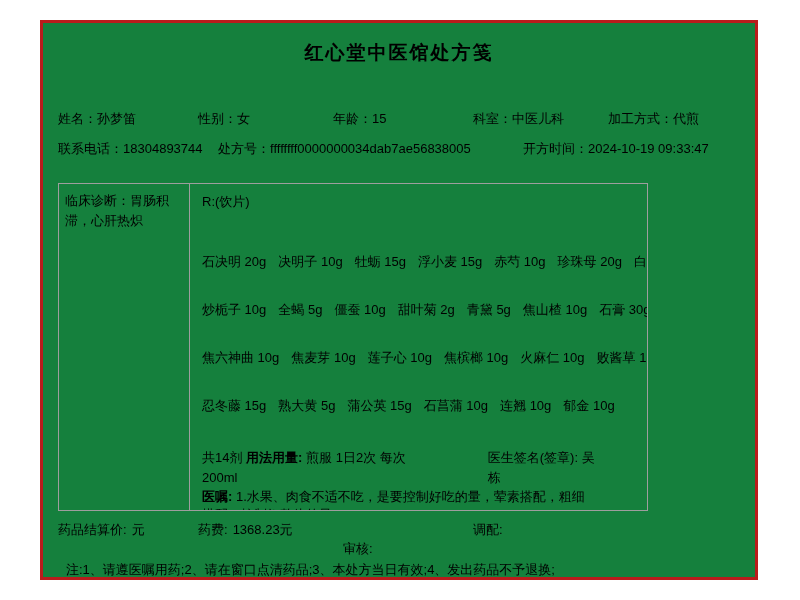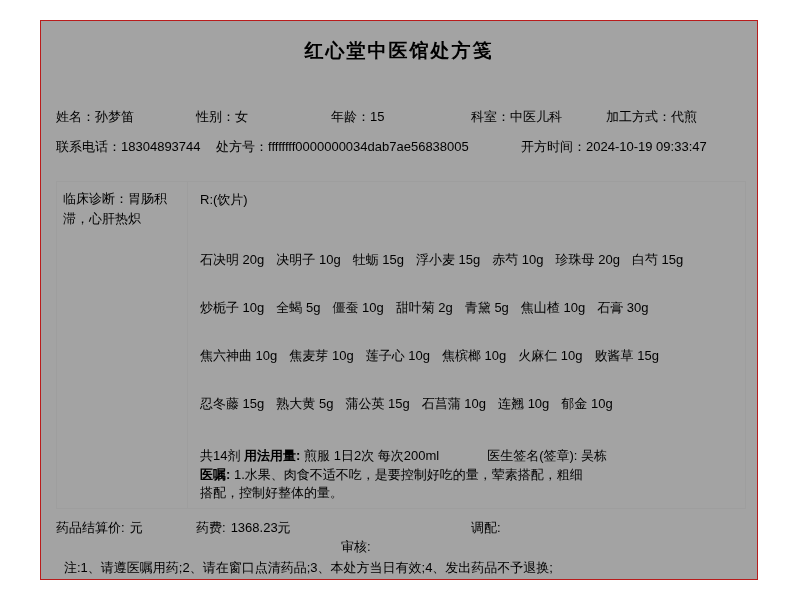--- a/index.html
+++ b/index.html
@@ -7,40 +7,40 @@
   body {
     font-family: "Liberation Sans", sans-serif;
     color: #000;
     font-size: 13px;
     position: relative;
   }
   .sheet {
     position: absolute;
     left: 40px; top: 20px;
     width: 718px; height: 560px;
-    border: 1px solid #b91c1c;
-    background: #a3a3a3;
+    border: 3px solid #b91c1c;
+    background: #15803d;
   }
   .title {
     text-align: center;
     margin-top: 17px;
     font-size: 19px;
     font-weight: bold;
     letter-spacing: 2px;
   }
   .info-row { position: absolute; left: 15px; right: 24px; white-space: nowrap; }
   .row1 { top: 87px; }
   .row2 { top: 117px; }
   .cell { display: inline-block; vertical-align: top; }
   .w140 { width: 140px; } .w135 { width: 135px; } .w160 { width: 160px; }
   .w305 { width: 305px; } .w145 { width: 145px; } .w130 { width: 130px; margin-top: 19px; }
   .main-box {
     position: absolute;
     left: 15px; top: 160px;
-    width: 690px; height: 328px;
+    width: 590px; height: 328px;
     border: 1px solid #9e9e9e;
     display: flex;
   }
   .diag-col {
     width: 131px;
     border-right: 1px solid #9e9e9e;
     padding: 7px 6px;
     line-height: 20px;
   }
   .rx-col { flex: 1; padding: 8px 12px; overflow: hidden; }

